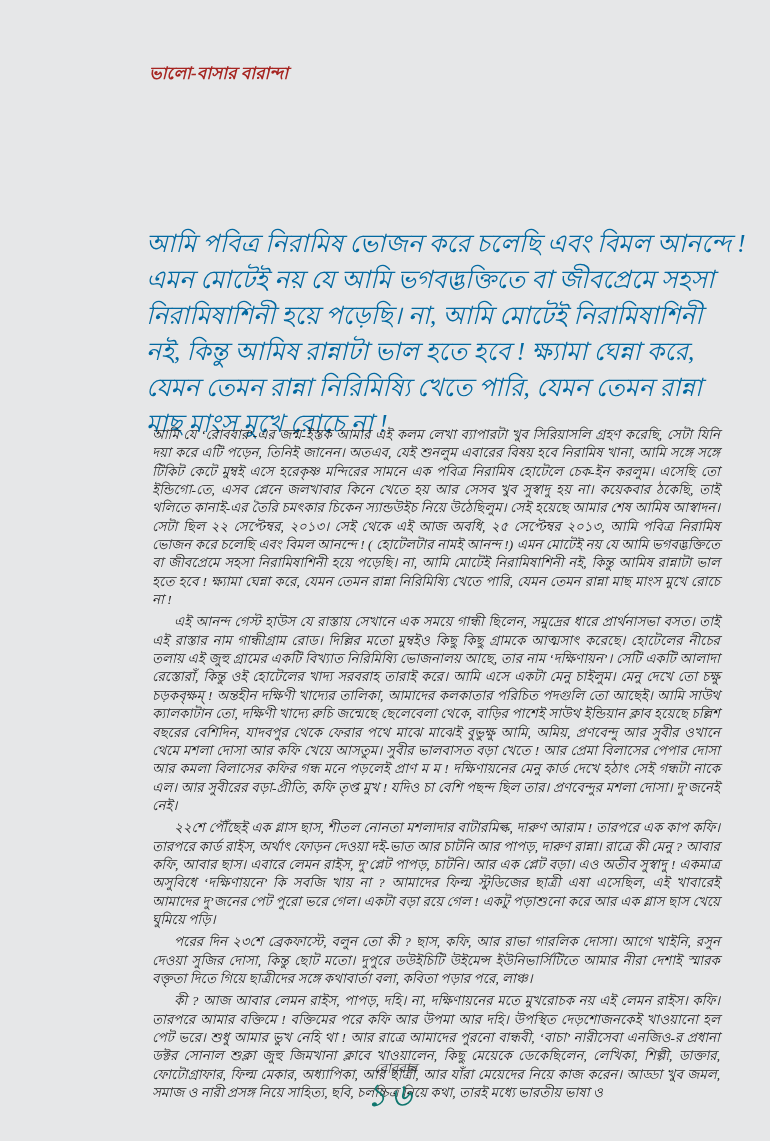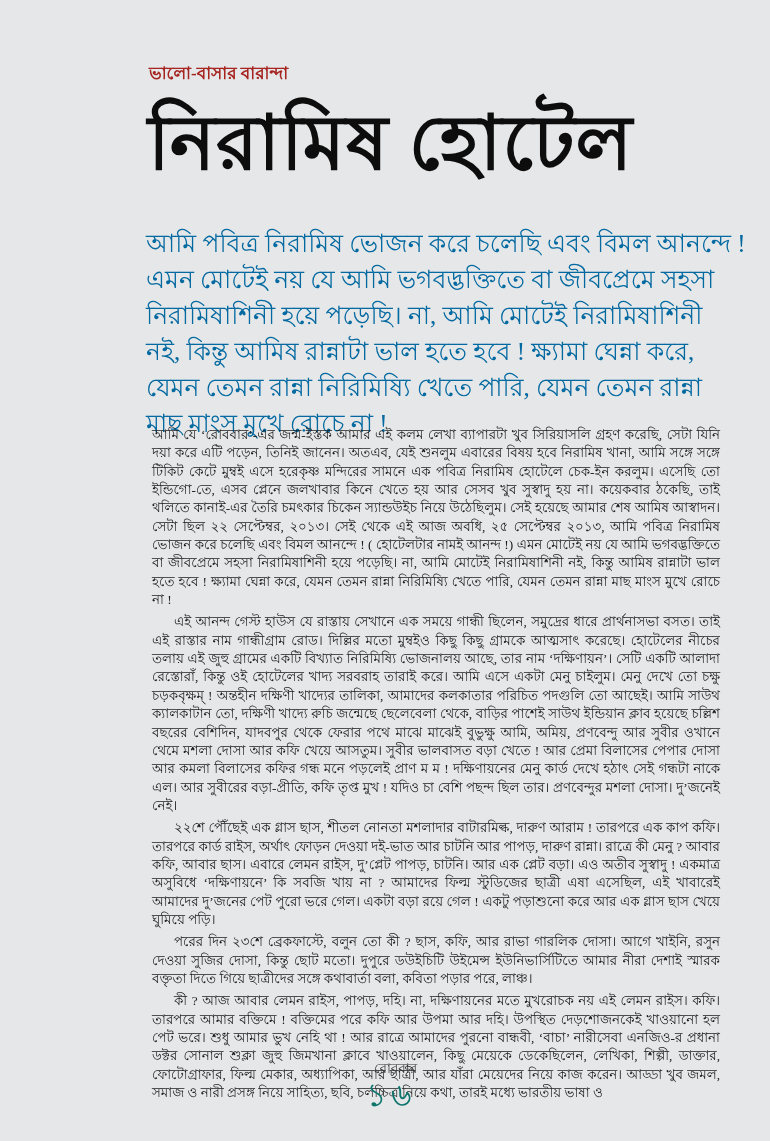--- a/index.html
+++ b/index.html
@@ -7,20 +7,21 @@
     padding: 0;
     background: #eceded;
   }
   .page {
     position: relative;
     width: 770px;
     height: 1141px;
     background: #e6e7e8;
     overflow: hidden;
     font-family: "Liberation Serif", "DejaVu Serif", serif;
+    font-style: italic;
   }
   
   .header {
     position: absolute;
     left: 149px;
     top: 60px;
     width: 580px;
     display: flex;
     align-items: baseline;
     gap: 22px;
@@ -106,21 +107,20 @@
 </style>
 </head>
 <body>
 
 <div class="page">
 
   <div class="header">
     <span class="series">ভালো-বাসার বারান্দা</span>
   </div>
 
-  <h1 class="title">নিরামিষ হোটেল</h1>
 
   <div class="standfirst">আমি পবিত্র নিরামিষ ভোজন করে চলেছি এবং বিমল আনন্দে !
 এমন মোটেই নয় যে আমি ভগবদ্ভক্তিতে বা জীবপ্রেমে সহসা
 নিরামিষাশিনী হয়ে পড়েছি। না, আমি মোটেই নিরামিষাশিনী
 নই, কিন্তু আমিষ রান্নাটা ভাল হতে হবে ! ক্ষ্যামা ঘেন্না করে,
 যেমন তেমন রান্না নিরিমিষ্যি খেতে পারি, যেমন তেমন রান্না
 মাছ মাংস মুখে রোচে না !</div>
 
   <div class="body-copy">
     <p>আমি যে ‘রোববার’-এর জন্ম-ইস্তক আমার এই কলম লেখা ব্যাপারটা খুব সিরিয়াসলি গ্রহণ করেছি, সেটা যিনি দয়া করে এটি পড়েন, তিনিই জানেন। অতএব, যেই শুনলুম এবারের বিষয় হবে নিরামিষ খানা, আমি সঙ্গে সঙ্গে টিকিট কেটে মুম্বই এসে হরেকৃষ্ণ মন্দিরের সামনে এক পবিত্র নিরামিষ হোটেলে চেক-ইন করলুম। এসেছি তো ইন্ডিগো-তে, এসব প্লেনে জলখাবার কিনে খেতে হয় আর সেসব খুব সুস্বাদু হয় না। কয়েকবার ঠকেছি, তাই থলিতে কানাই-এর তৈরি চমৎকার চিকেন স্যান্ডউইচ নিয়ে উঠেছিলুম। সেই হয়েছে আমার শেষ আমিষ আস্বাদন। সেটা ছিল ২২ সেপ্টেম্বর, ২০১৩। সেই থেকে এই আজ অবধি, ২৫ সেপ্টেম্বর ২০১৩, আমি পবিত্র নিরামিষ ভোজন করে চলেছি এবং বিমল আনন্দে ! ( হোটেলটার নামই আনন্দ !) এমন মোটেই নয় যে আমি ভগবদ্ভক্তিতে বা জীবপ্রেমে সহসা নিরামিষাশিনী হয়ে পড়েছি। না, আমি মোটেই নিরামিষাশিনী নই, কিন্তু আমিষ রান্নাটা ভাল হতে হবে ! ক্ষ্যামা ঘেন্না করে, যেমন তেমন রান্না নিরিমিষ্যি খেতে পারি, যেমন তেমন রান্না মাছ মাংস মুখে রোচে না !</p>

